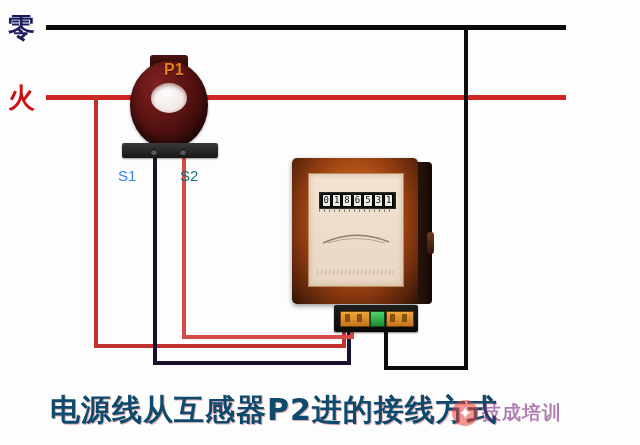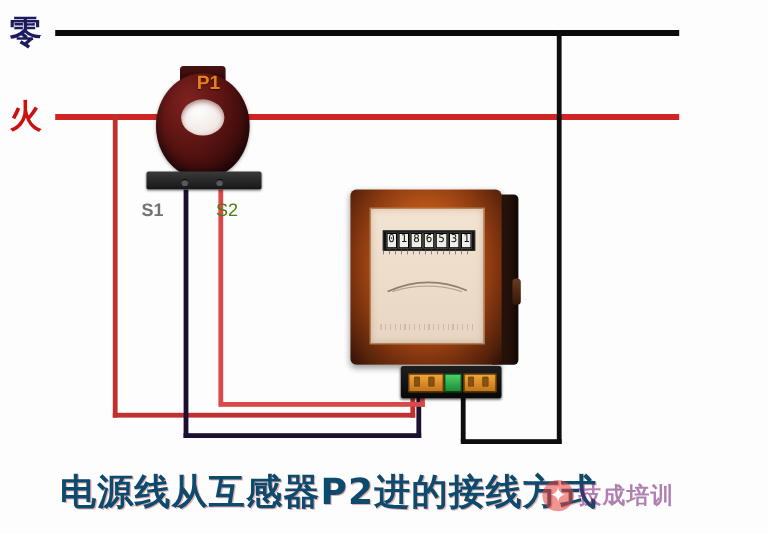--- a/index.html
+++ b/index.html
@@ -109,25 +109,25 @@
   #ct-lbl-p1{
     position:absolute;
     left:38px; top:6px;
     font-size:16px;
     font-weight:bold;
     color:#e8801a;
     text-shadow:0 1px 1px rgba(0,0,0,.6);
   }
   #lbl-s1{
     left:118px; top:168px;
-    font-size:15px; color:#737373; font-weight:bold;
+    font-size:15px; color:#3b82f6; font-weight:normal;
   }
   #lbl-s2{
     left:180px; top:168px;
-    font-size:15px; color:#4d7c0f; font-weight:normal;
+    font-size:15px; color:#0f766e; font-weight:normal;
   }
 
   
   #meter{
     position:absolute;
     left:292px; top:158px;
     width:142px; height:150px;
   }
   #meter-side{
     position:absolute;

